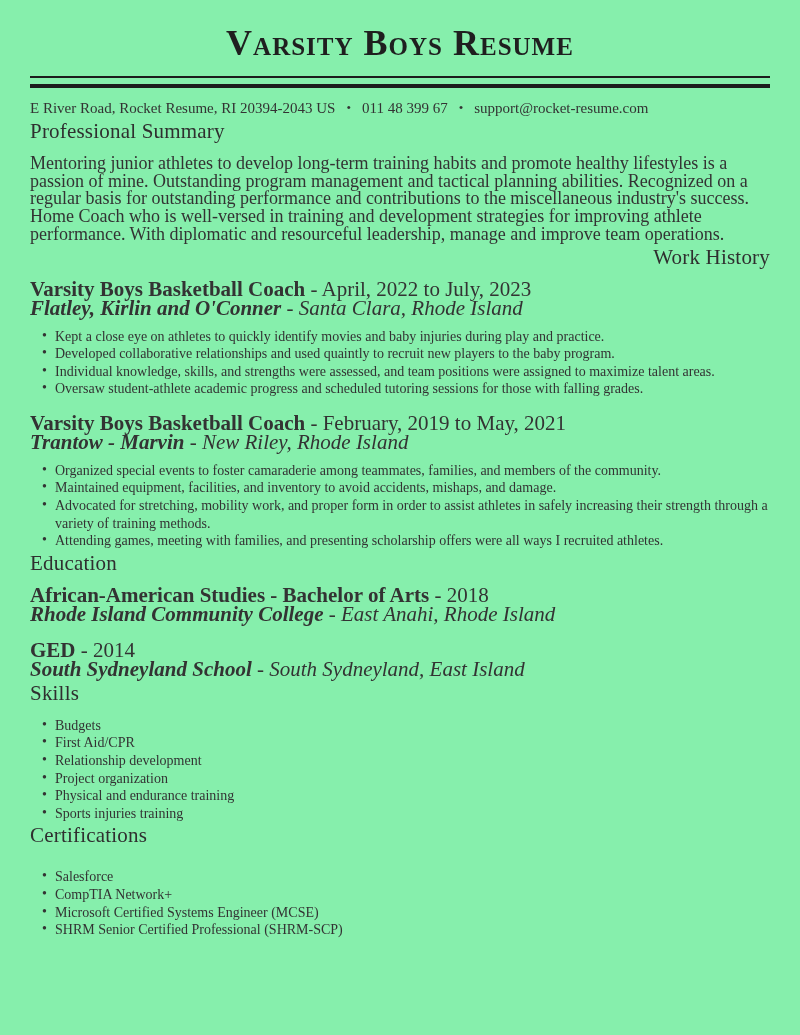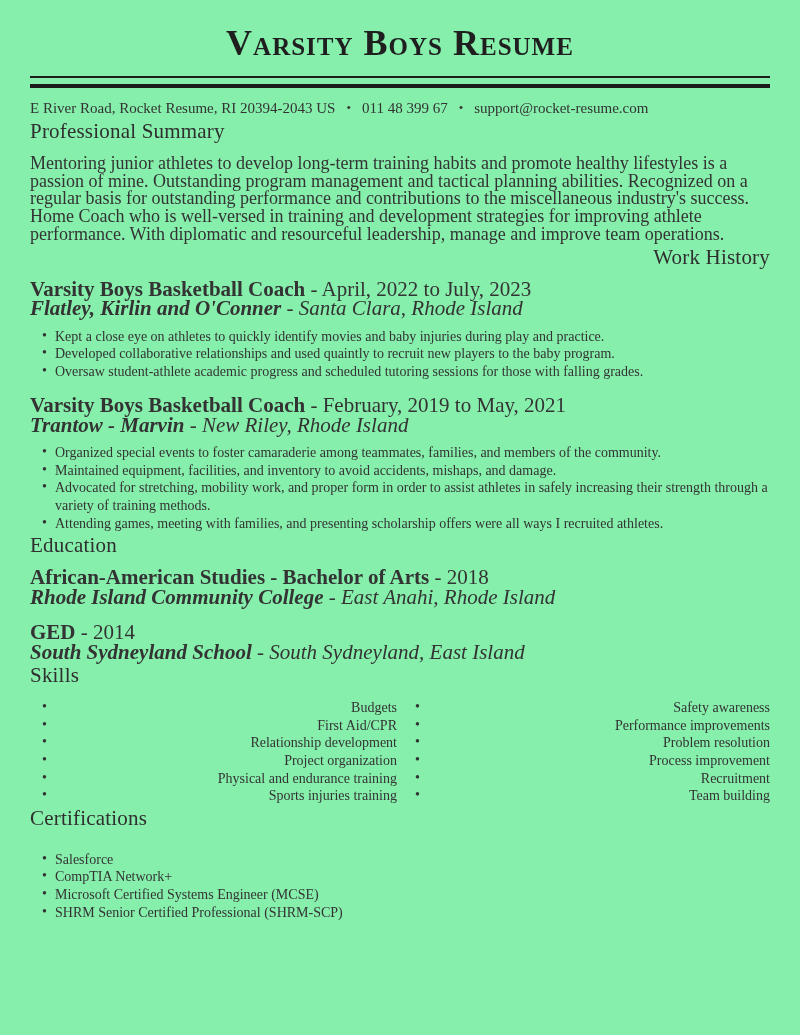--- a/index.html
+++ b/index.html
@@ -88,21 +88,20 @@
   ul.bullets li::before {
     content: "\2022";
     position: absolute;
     left: -13px;
     top: -1px;
   }
   .skills-columns {
     display: grid;
     grid-template-columns: 1fr 1fr;
     column-gap: 6px;
-    text-align: right;
   }
   .skills-columns ul.bullets { margin-top: 10px; }
 </style>
 </head>
 <body>
 
 <div class="page">
 
   <header>
     <h1 class="resume-title">Varsity Boys Resume</h1>
@@ -117,20 +116,21 @@
 
   <section>
     <h2 class="section-heading mt-work">Work History</h2>
 
     <div class="entry">
       <div class="entry-line"><span class="b">Varsity Boys Basketball Coach</span><span> - April, 2022 to July, 2023</span></div>
       <div class="entry-line"><span class="bi">Flatley, Kirlin and O'Conner</span><span class="i"> - Santa Clara, Rhode Island</span></div>
       <ul class="bullets">
         <li>Kept a close eye on athletes to quickly identify movies and baby injuries during play and practice.</li>
         <li>Developed collaborative relationships and used quaintly to recruit new players to the baby program.</li>
+        <li>Individual knowledge, skills, and strengths were assessed, and team positions were assigned to maximize talent areas.</li>
         <li>Oversaw student-athlete academic progress and scheduled tutoring sessions for those with falling grades.</li>
       </ul>
     </div>
 
     <div class="entry">
       <div class="entry-line"><span class="b">Varsity Boys Basketball Coach</span><span> - February, 2019 to May, 2021</span></div>
       <div class="entry-line"><span class="bi">Trantow - Marvin</span><span class="i"> - New Riley, Rhode Island</span></div>
       <ul class="bullets">
         <li>Organized special events to foster camaraderie among teammates, families, and members of the community.</li>
         <li>Maintained equipment, facilities, and inventory to avoid accidents, mishaps, and damage.</li>
@@ -158,28 +158,20 @@
     <h2 class="section-heading mt-skills">Skills</h2>
     <div class="skills-columns">
       <ul class="bullets">
         <li>Budgets</li>
         <li>First Aid/CPR</li>
         <li>Relationship development</li>
         <li>Project organization</li>
         <li>Physical and endurance training</li>
         <li>Sports injuries training</li>
       </ul>
-      <ul class="bullets">
-        <li>Safety awareness</li>
-        <li>Performance improvements</li>
-        <li>Problem resolution</li>
-        <li>Process improvement</li>
-        <li>Recruitment</li>
-        <li>Team building</li>
-      </ul>
     </div>
   </section>
 
   <section>
     <h2 class="section-heading mt-certs">Certifications</h2>
     <ul class="bullets" style="margin-top:19px;">
       <li>Salesforce</li>
       <li>CompTIA Network+</li>
       <li>Microsoft Certified Systems Engineer (MCSE)</li>
       <li>SHRM Senior Certified Professional (SHRM-SCP)</li>

